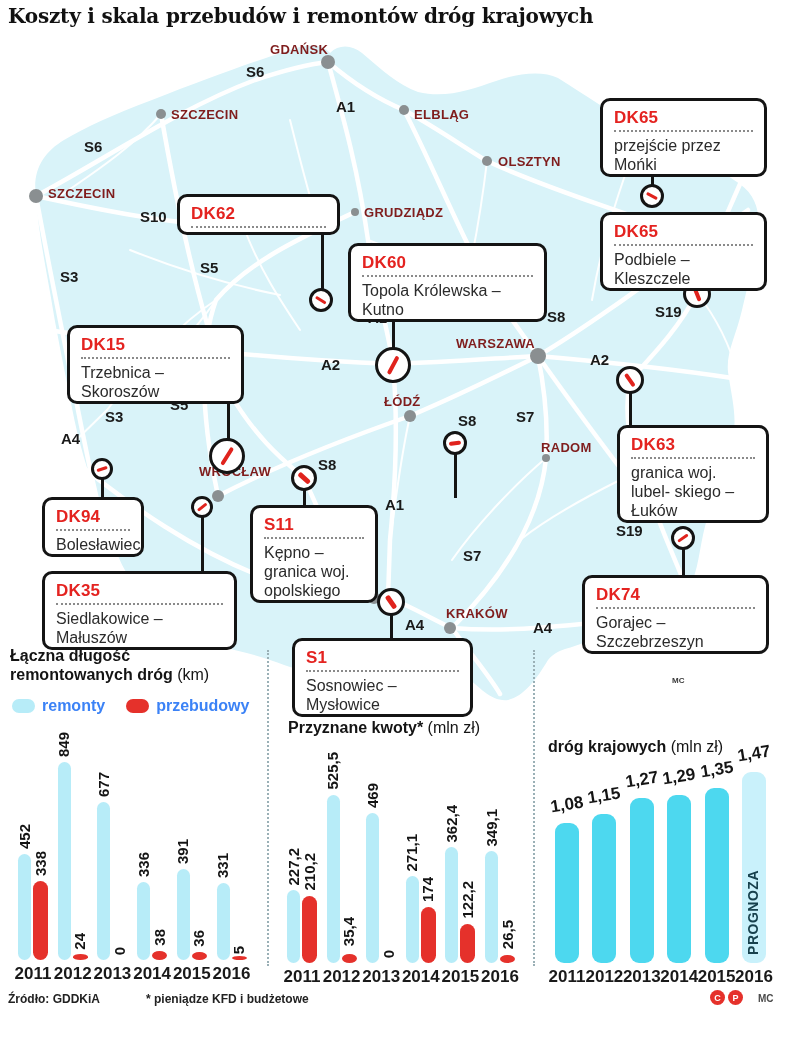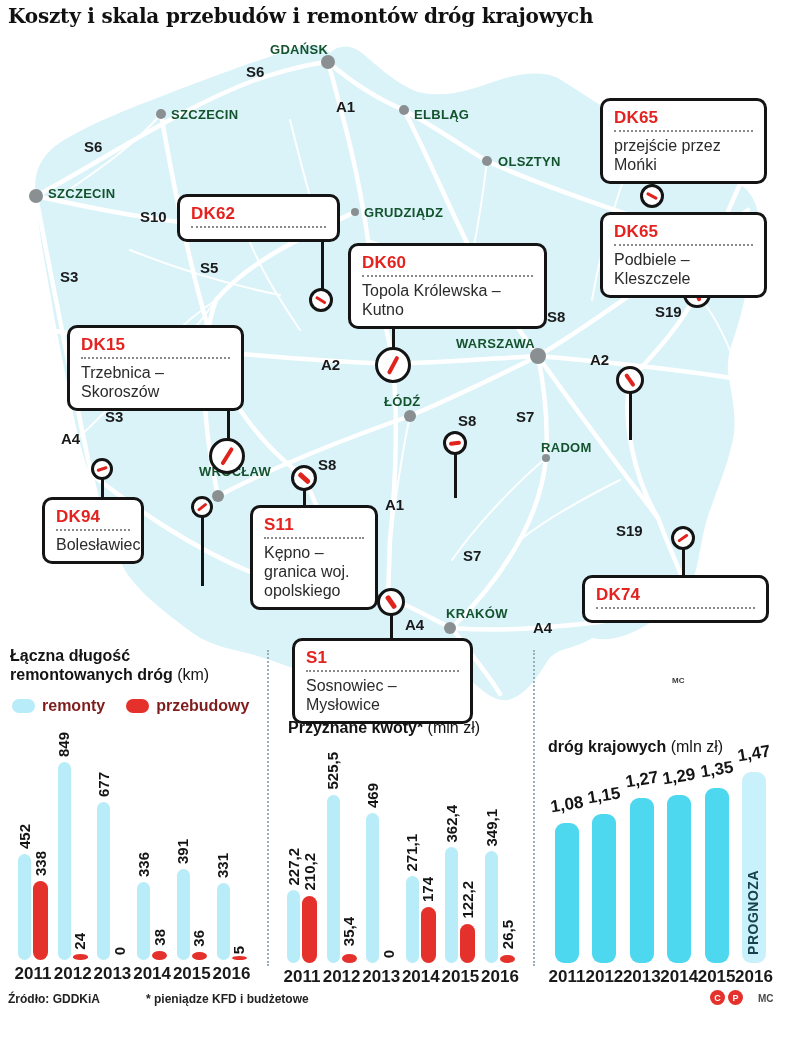--- a/index.html
+++ b/index.html
@@ -6,40 +6,40 @@
   .stage{position:relative;width:805px;height:1039px;background:#fff;overflow:hidden;
          font-family:"Liberation Sans",sans-serif;color:#141414;}
   h1.title{position:absolute;left:8px;top:4px;margin:0;font-family:"DejaVu Serif",serif;
            font-size:20px;font-weight:700;letter-spacing:-0.2px;color:#111;}
   .map-svg{position:absolute;left:0;top:0;z-index:1;}
   .map-svg .pl{fill:#d9f3f9;stroke:none;}
   .map-svg .thin path{fill:none;stroke:#ffffff;stroke-width:2;stroke-linecap:round;opacity:.95;}
   .map-svg .thick path{fill:none;stroke:#ffffff;stroke-width:4.5;stroke-linecap:round;}
   #map-layer{position:absolute;left:0;top:0;width:805px;height:720px;z-index:2;}
   .city-dot{position:absolute;border-radius:50%;background:#8a8f91;z-index:3;}
-  .city-label{position:absolute;font-size:13px;font-weight:700;letter-spacing:.3px;color:#14532d;z-index:3;white-space:nowrap;}
+  .city-label{position:absolute;font-size:13px;font-weight:700;letter-spacing:.3px;color:#7f1d1d;z-index:3;white-space:nowrap;}
   .road-label{position:absolute;font-size:15px;font-weight:700;color:#1a1a1a;z-index:3;white-space:nowrap;}
   .connector{position:absolute;width:3px;background:#141414;z-index:4;}
   .marker{position:absolute;background:#fff;border:3px solid #141414;border-radius:50%;z-index:5;}
   .marker .slash{position:absolute;left:50%;top:50%;background:#e0231d;border-radius:2px;}
   .callout{position:absolute;background:#fff;border:3px solid #141414;border-radius:10px;
-           padding:7px 11px 7px;box-sizing:border-box;z-index:6;}
+           padding:7px 11px 0;box-sizing:border-box;z-index:6;}
   .callout .cid{font-size:17px;font-weight:700;color:#e42320;line-height:19px;letter-spacing:.2px;}
   .callout .sep{border-top:2px dotted #8a8a8a;margin:3px 0 4px;}
   .callout .route{font-size:16px;color:#2b2b2b;line-height:19px;}
   .map-mc{position:absolute;left:672px;top:676px;font-size:8px;font-weight:700;color:#3a3a3a;z-index:3;}
   .divider{position:absolute;top:650px;height:316px;width:0;border-left:2px dotted #9ab0b6;z-index:7;}
   .ctitle{position:absolute;z-index:8;font-size:16px;font-weight:700;line-height:19px;color:#141414;}
   .ctitle .unit{font-weight:400;}
   #ct0{left:10px;top:646px;width:250px;}
   #ct1{left:288px;top:718px;width:245px;}
   #ct2{left:548px;top:718px;width:248px;}
   .legend{position:absolute;left:12px;top:697px;display:flex;align-items:center;gap:7px;z-index:8;}
   .legend .pill{display:inline-block;width:23px;height:14px;border-radius:7px;}
-  .legend .ltext{font-size:16px;font-weight:700;color:#7f1d1d;margin-right:14px;text-align:right;}
+  .legend .ltext{font-size:16px;font-weight:700;color:#3b82f6;margin-right:14px;text-align:right;}
   .plot{position:absolute;z-index:8;}
   .bar{position:absolute;}
   .vlabel{position:absolute;writing-mode:vertical-rl;transform:rotate(180deg);
           font-size:15px;font-weight:700;color:#141414;white-space:nowrap;line-height:18px;}
   .hlabel{position:absolute;font-size:17px;font-weight:700;color:#141414;text-align:center;transform:rotate(-9deg);}
   .year{position:absolute;font-size:17px;font-weight:700;color:#1a1a1a;text-align:center;width:44px;}
   .prognoza{position:absolute;writing-mode:vertical-rl;transform:rotate(180deg);
             font-size:14px;font-weight:700;letter-spacing:.5px;color:#17414d;}
   .footer{position:absolute;left:0;top:988px;width:805px;height:24px;z-index:9;font-size:12px;}
   .footer .src{position:absolute;left:8px;top:4px;font-weight:700;color:#222;}
@@ -197,44 +197,55 @@
       </div>
       <div class="callout" style="left: 42px; top: 497px; width: 102px;">
         <div class="cid">DK94</div>
         <div class="sep"></div>
         <div class="route">Bolesławiec</div>
       </div>
       <div class="connector" style="left: 200.5px; top: 507px; height: 79px;"></div>
       <div class="marker" style="left: 191px; top: 496px; height: 16px; width: 16px;">
         <div class="slash" style="width: 10.8px; height: 2.5px; transform: translate(-50%, -50%) rotate(-38deg);"></div>
       </div>
+      <div class="callout" style="left: 42px; top: 571px; width: 195px;">
+        <div class="cid">DK35</div>
+        <div class="sep"></div>
+        <div class="route">Siedlakowice – Małuszów</div>
+      </div>
       <div class="connector" style="left: 302.5px; top: 478px; height: 42px;"></div>
       <div class="marker" style="left: 291px; top: 465px; height: 20px; width: 20px;">
         <div class="slash" style="width: 13.5px; height: 5px; transform: translate(-50%, -50%) rotate(42deg);"></div>
       </div>
       <div class="callout" style="left: 250px; top: 505px; width: 128px;">
         <div class="cid">S11</div>
         <div class="sep"></div>
         <div class="route">Kępno – granica woj. opolskiego</div>
       </div>
       <div class="connector" style="left: 453.5px; top: 443px; height: 55px;"></div>
       <div class="marker" style="left: 443px; top: 431px; height: 18px; width: 18px;">
         <div class="slash" style="width: 12.15px; height: 3.5px; transform: translate(-50%, -50%) rotate(-8deg);"></div>
       </div>
       <div class="connector" style="left: 628.5px; top: 380px; height: 60px;"></div>
       <div class="marker" style="left: 616px; top: 366px; height: 22px; width: 22px;">
         <div class="slash" style="width: 14.85px; height: 3.5px; transform: translate(-50%, -50%) rotate(55deg);"></div>
       </div>
+      <div class="callout" style="left: 617px; top: 425px; width: 152px;">
+        <div class="cid">DK63</div>
+        <div class="sep"></div>
+        <div class="route">granica woj. lubel- skiego – Łuków</div>
+      </div>
       <div class="connector" style="left: 681.5px; top: 538px; height: 52px;"></div>
       <div class="marker" style="left: 671px; top: 526px; height: 18px; width: 18px;">
         <div class="slash" style="width: 12.15px; height: 3px; transform: translate(-50%, -50%) rotate(-35deg);"></div>
       </div>
       <div class="callout" style="left: 582px; top: 575px; width: 187px;">
         <div class="cid">DK74</div>
         <div class="sep"></div>
+        <div class="route">Gorajec – Szczebrzeszyn</div>
       </div>
       <div class="connector" style="left: 389.5px; top: 602px; height: 51px;"></div>
       <div class="marker" style="left: 377px; top: 588px; height: 22px; width: 22px;">
         <div class="slash" style="width: 14.85px; height: 5px; transform: translate(-50%, -50%) rotate(55deg);"></div>
       </div>
       <div class="callout" style="left: 292px; top: 638px; width: 181px;">
         <div class="cid">S1</div>
         <div class="sep"></div>
         <div class="route">Sosnowiec – Mysłowice</div>
       </div>

